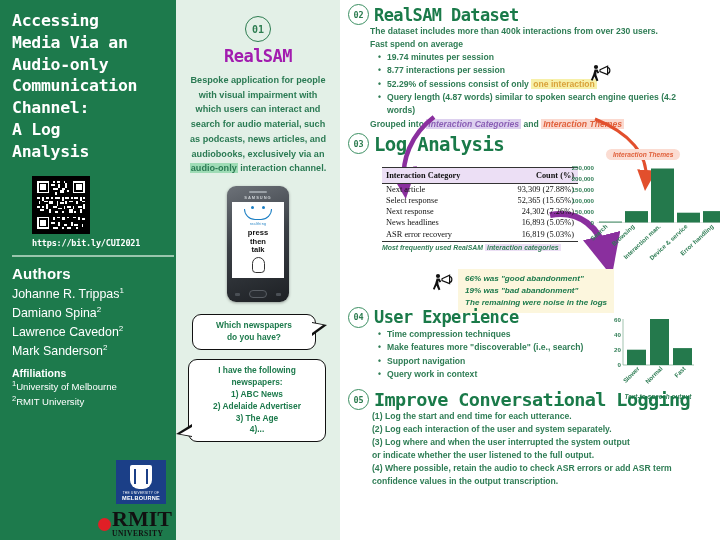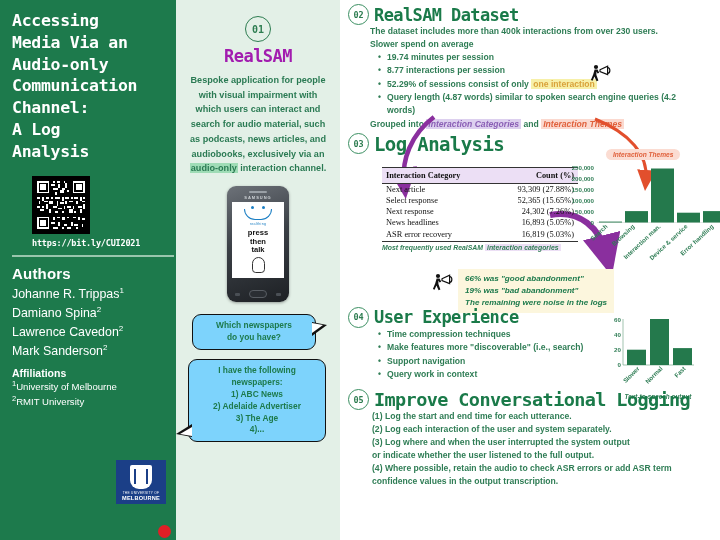--- a/index.html
+++ b/index.html
@@ -143,21 +143,21 @@
   .hand{ width:13px;height:16px;border:1.1px solid #333;border-radius:7px 7px 4px 4px;margin-top:2px;}
   .phone .home{
     position:absolute;bottom:4px;left:50%;transform:translateX(-50%);
     width:18px;height:8px;border-radius:4px;background:#2a2e33;border:1px solid #585d63;
   }
   .phone .sk{position:absolute;bottom:6px;width:5px;height:3px;background:#4a4f55;border-radius:1px;}
   .phone .sk.l{left:8px;} .phone .sk.r{right:8px;}
 
   .bubbles { margin-top: 12px; position: relative; }
   .bubble {
-    border: 1.8px solid #111; border-radius: 9px; background: #7dd3fc;
+    border: 1.8px solid #111; border-radius: 9px; background: #ffffff;
     color: #1d7a4c; font-weight: bold; font-size: 8.4px; line-height: 1.42;
     padding: 5px 6px; position: relative; text-align: center;
   }
   .bubble.user { margin: 0 14px 9px 6px; }
   .bubble.sys  { margin: 0 4px 0 2px; }
   .tail { position: absolute; width: 0; height: 0; }
   .bubble.user .tail {
     right: -12px; top: 7px;
     border-left: 15px solid #111; border-top: 3px solid transparent; border-bottom: 11px solid transparent;
   }
@@ -351,20 +351,24 @@
     <div class="affil"><sup>2</sup><span>RMIT University</span></div>
 
     <div class="logo-unimelb">
       <div class="crest"></div>
       <div class="l1">THE UNIVERSITY OF</div>
       <div class="l2">MELBOURNE</div>
     </div>
 
     <div class="logo-rmit">
       <div class="dot"></div>
+      <div>
+        <div class="rm">RMIT</div>
+        <div class="un">UNIVERSITY</div>
+      </div>
     </div>
   </div>
 
   <div class="col-mid">
     <div class="badge">01</div>
     <div class="mid-title">RealSAM</div>
     <div class="mid-body">
       <span>Bespoke application for people with visual impairment with which users can interact and search for audio material, such as podcasts, news articles, and audiobooks, exclusively via an </span><span class="hl-green">audio-only</span><span> interaction channel.</span>
     </div>
 
@@ -411,21 +415,21 @@
   </div>
 
   <div class="col-main">
 
     <div class="sec" style="margin-bottom:2px;">
       <div class="sec-head">
         <div class="sec-badge">02</div>
         <div class="sec-title t-02">RealSAM Dataset</div>
       </div>
       <div class="body-txt" style="margin-left:22px;">The dataset includes more than 400k interactions from over 230 users.</div>
-      <div class="body-txt" style="margin-left:22px;">Slower spend on average</div>
+      <div class="body-txt" style="margin-left:22px;">Fast spend on average</div>
       <ul class="bul" style="margin-left:30px;">
         <li><span>19.74 minutes per session</span></li>
         <li><span>8.77 interactions per session</span></li>
         <li><span>52.29% of sessions consist of only </span><span class="hl-yellow">one interaction</span></li>
         <li><span>Query length (4.87 words) similar to spoken search engine queries  (4.2 words)</span></li>
       </ul>
       <div class="body-txt" style="margin-left:22px;">
         <span>Grouped into </span><span class="hl-purple">Interaction Categories</span><span> and </span><span class="hl-orange">Interaction Themes</span>
       </div>
 

